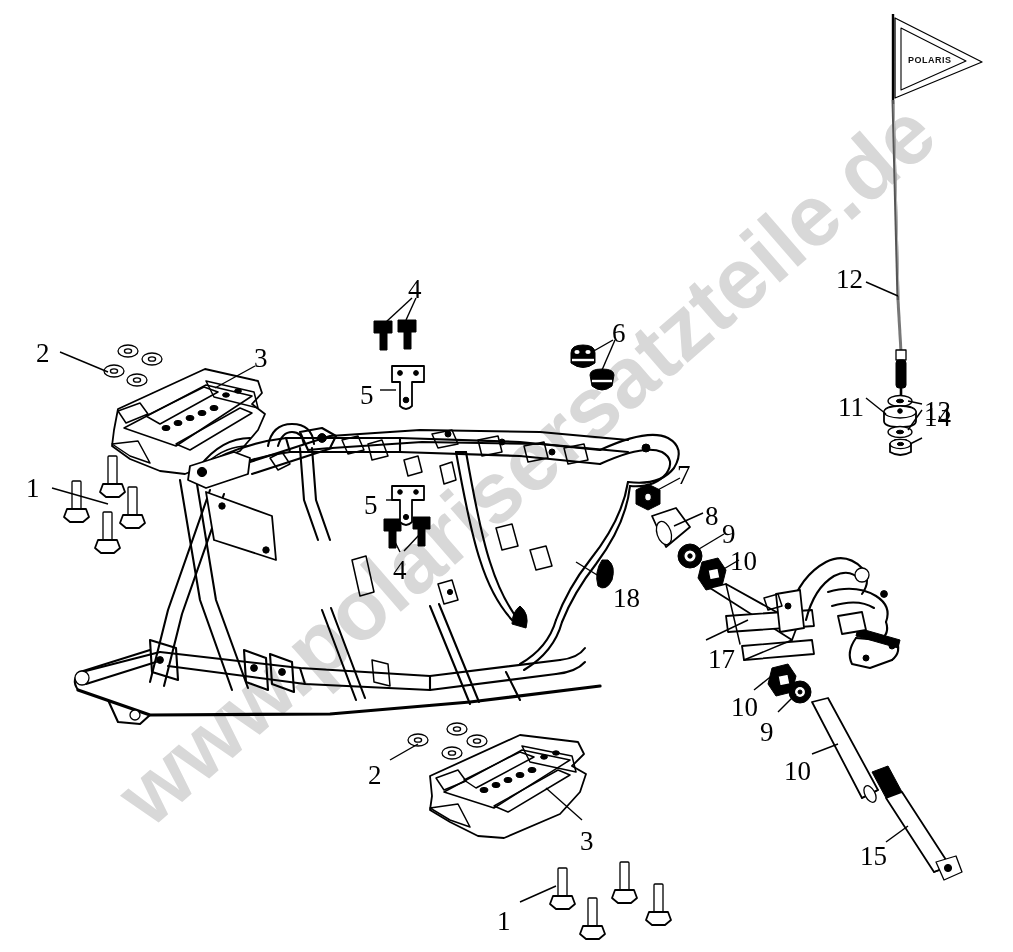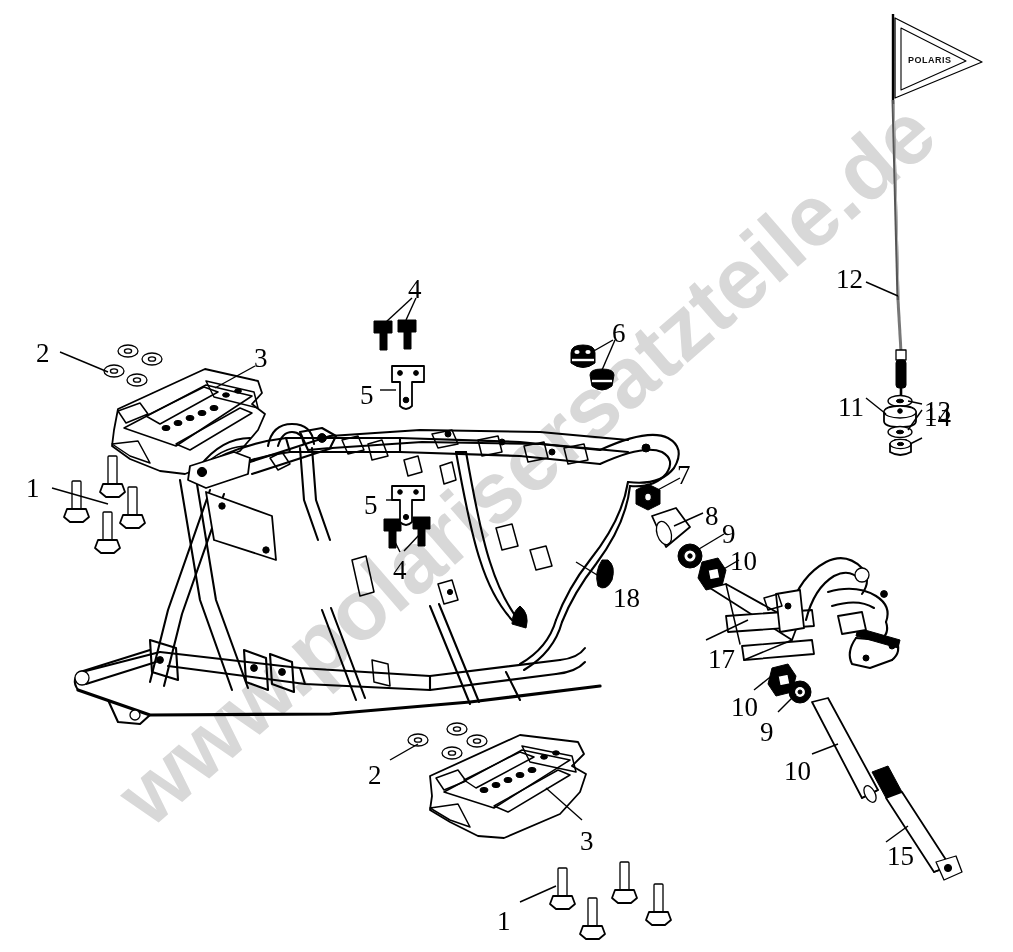--- a/index.html
+++ b/index.html
@@ -429,18 +429,18 @@
   <div class="callout" style="left:730px;top:548px;">10</div>
   <div class="callout" style="left:838px;top:394px;">11</div>
   <div class="callout" style="left:836px;top:266px;">12</div>
   <div class="callout" style="left:924px;top:398px;">13</div>
   <div class="callout" style="left:924px;top:404px;">14</div>
   <div class="callout" style="left:708px;top:646px;text-align:right;">17</div>
   <div class="callout" style="left:613px;top:585px;font-family:Liberation Serif, serif;">18</div>
   <div class="callout" style="left:731px;top:694px;">10</div>
   <div class="callout" style="left:760px;top:719px;">9</div>
   <div class="callout" style="left:784px;top:758px;">10</div>
-  <div class="callout" style="left:860px;top:843px;margin-left:27px;">15</div>
+  <div class="callout" style="left:860px;top:843px;">15</div>
   <div class="callout" style="left:368px;top:762px;">2</div>
   <div class="callout" style="left:580px;top:828px;">3</div>
   <div class="callout" style="left:497px;top:908px;">1</div>
 
 </div>
 
 </body></html>

